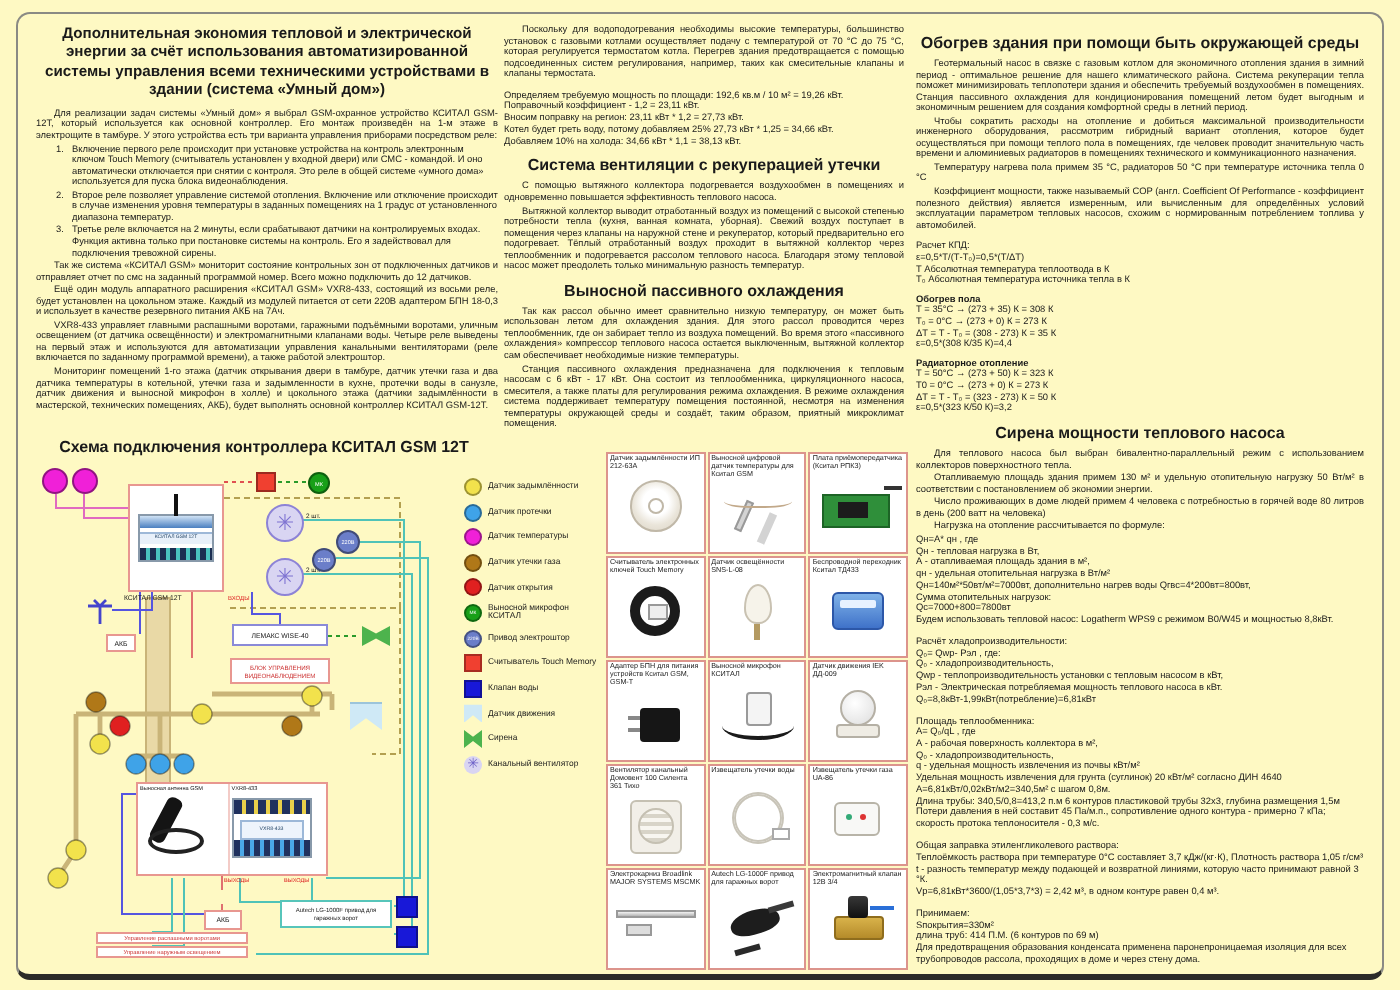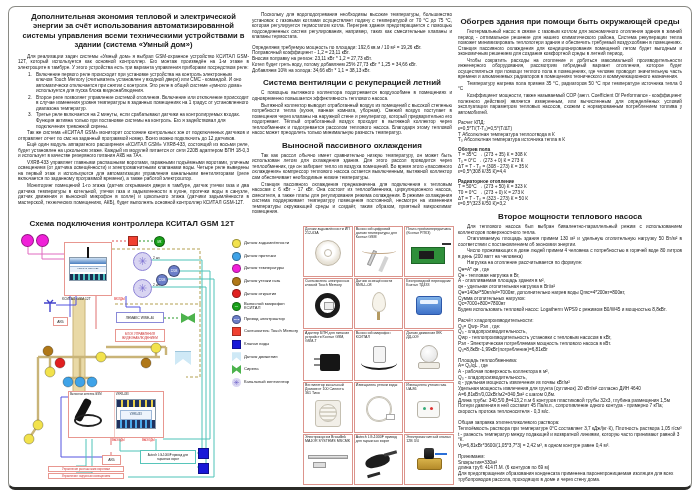--- a/index.html
+++ b/index.html
@@ -1,16 +1,16 @@
 <!DOCTYPE html>
 <html><head>
 <meta charset="utf-8">
 <style>
   html,body{margin:0;padding:0;background:#fbf4e3;font-family:"Liberation Sans",sans-serif;}
-  #page{position:relative;width:700px;height:495px;background:#ffffff;overflow:hidden;color:#1a1a1a;}
+  #page{position:relative;width:700px;height:495px;background:#fef9c3;overflow:hidden;color:#1a1a1a;}
   #frame{position:absolute;left:8px;top:6px;right:8px;bottom:5px;border:1px solid #8a8a84;border-bottom:3px solid #2b2b28;border-radius:7px;pointer-events:none;}
   .col{position:absolute;overflow:hidden;}
   h1,h2,h3{margin:0;}
   .big-title{font-size:7.6px;line-height:1.25;font-weight:bold;text-align:center;margin:0 4px 4px 4px;}
   .sec-title{font-size:8px;font-weight:bold;text-align:center;margin:5px 0 3px 0;}
   .p{font-size:4.7px;line-height:1.18;text-align:justify;text-indent:9px;margin:0 0 1px 0;}
   .ln{font-size:4.7px;line-height:1.22;min-height:5.2px;}
   .li{display:flex;font-size:4.7px;line-height:1.18;margin:0 0 1px 10px;}
   .li .num{width:8px;flex:none;}
   .blk-title{font-size:4.7px;font-weight:bold;margin-top:4px;}
@@ -352,21 +352,21 @@
         <div class="p">Поскольку для водоподогревания необходимы высокие температуры, большинство установок с газовыми котлами осуществляет подачу с температурой от 70 °С до 75 °С, которая регулируется термостатом котла. Перегрев здания предотвращается с помощью подсоединенных систем регулирования, например, таких как смесительные клапаны и клапаны термостата.</div>
       </div>
     <div class="gap"></div>
     <div>
         <div class="ln">Определяем требуемую мощность по площади: 192,6 кв.м / 10 м² = 19,26 кВт.</div>
         <div class="ln">Поправочный коэффициент - 1,2 = 23,11 кВт.</div>
         <div class="ln">Вносим поправку на регион: 23,11 кВт * 1,2 = 27,73 кВт.</div>
         <div class="ln">Котел будет греть воду, потому добавляем 25% 27,73 кВт * 1,25 = 34,66 кВт.</div>
         <div class="ln">Добавляем 10% на холода: 34,66 кВт * 1,1 = 38,13 кВт.</div>
       </div>
-    <h2 class="sec-title">Система вентиляции с рекуперацией летний</h2>
+    <h2 class="sec-title">Система вентиляции с рекуперацией утечки</h2>
     <div>
         <div class="p">С помощью вытяжного коллектора подогревается воздухообмен в помещениях и одновременно повышается эффективность теплового насоса.</div>
         <div class="p">Вытяжной коллектор выводит отработанный воздух из помещений с высокой степенью потребности тепла (кухня, ванная комната, уборная). Свежий воздух поступает в помещения через клапаны на наружной стене и рекуператор, который предварительно его подогревает. Тёплый отработанный воздух проходит в вытяжной коллектор через теплообменник и подогревается рассолом теплового насоса. Благодаря этому тепловой насос может преодолеть только минимальную разность температур.</div>
       </div>
     <h2 class="sec-title">Выносной пассивного охлаждения</h2>
     <div>
         <div class="p">Так как рассол обычно имеет сравнительно низкую температуру, он может быть использован летом для охлаждения здания. Для этого рассол проводится через теплообменник, где он забирает тепло из воздуха помещений. Во время этого «пассивного охлаждения» компрессор теплового насоса остается выключенным, вытяжной коллектор сам обеспечивает необходимые низкие температуры.</div>
         <div class="p">Станция пассивного охлаждения предназначена для подключения к тепловым насосам с 6 кВт - 17 кВт. Она состоит из теплообменника, циркуляционного насоса, смесителя, а также платы для регулирования режима охлаждения. В режиме охлаждения система поддерживает температуру помещения постоянной, несмотря на изменения температуры окружающей среды и создаёт, таким образом, приятный микроклимат помещения.</div>
       </div>
   </div>
@@ -501,21 +501,21 @@
         <div class="ln">ΔТ = Т - Т₀ = (308 - 273) К = 35 К</div>
         <div class="ln">ε=0,5*(308 К/35 К)=4,4</div>
       </div>
     <div class="blk-title">Радиаторное отопление</div>
     <div>
         <div class="ln">Т = 50°С → (273 + 50) К = 323 К</div>
         <div class="ln">Т0 = 0°С → (273 + 0) К = 273 К</div>
         <div class="ln">ΔТ = Т - Т₀ = (323 - 273) К = 50 К</div>
         <div class="ln">ε=0,5*(323 К/50 К)=3,2</div>
       </div>
-    <h2 class="sec-title">Второе мощности теплового насоса</h2>
+    <h2 class="sec-title">Сирена мощности теплового насоса</h2>
     <div>
         <div class="p">Для теплового насоса был выбран бивалентно-параллельный режим с использованием коллекторов поверхностного тепла.</div>
         <div class="p">Отапливаемую площадь здания примем 130 м² и удельную отопительную нагрузку 50 Вт/м² в соответствии с постановлением об экономии энергии.</div>
         <div class="p">Число проживающих в доме людей примем 4 человека с потребностью в горячей воде 80 литров в день (200 ватт на человека)</div>
         <div class="p">Нагрузка на отопление рассчитывается по формуле:</div>
       </div>
     <div>
         <div class="ln">Qн=А* qн , где</div>
         <div class="ln">Qн - тепловая нагрузка в Вт,</div>
         <div class="ln">А - отапливаемая площадь здания в м²,</div>

